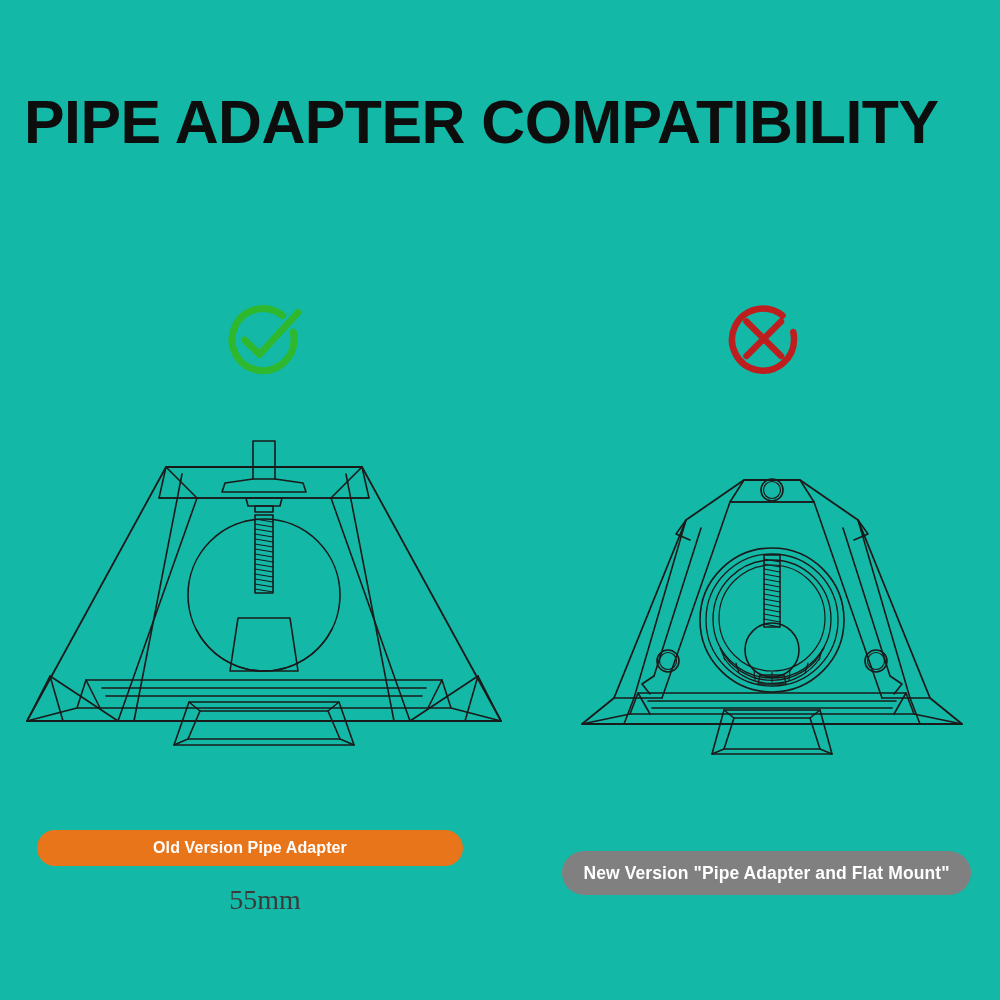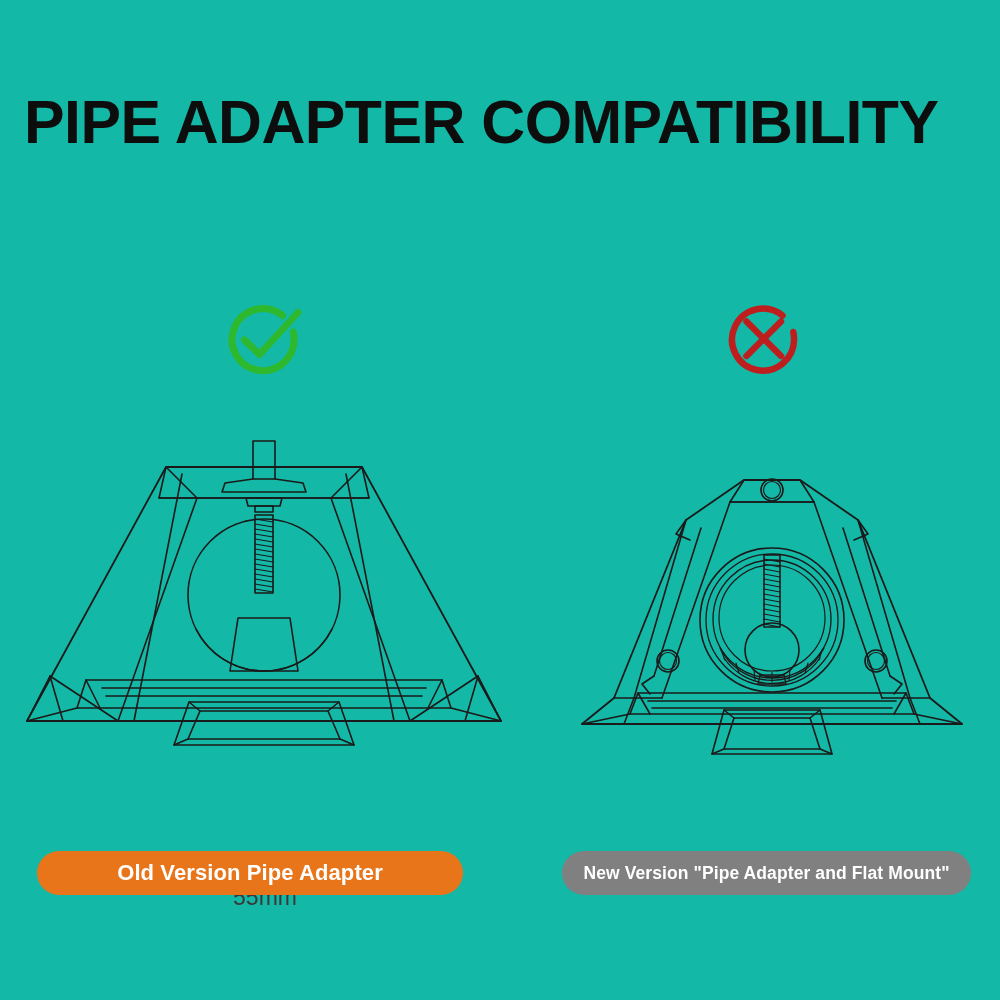--- a/index.html
+++ b/index.html
@@ -68,47 +68,47 @@
     height: 312px;
   }
 
   
   .dimension-note {
     position: absolute;
     left: 140px;
     top: 884px;
     width: 250px;
     text-align: center;
-    font-family: Liberation Sans, sans-serif;
-    font-size: 23px;
+    font-family: Liberation Serif, serif;
+    font-size: 28px;
     color: #3a3a3a;
     z-index: 1;
   }
 
   
   .pill {
     position: absolute;
     display: flex;
     align-items: center;
     justify-content: center;
     border-radius: 999px;
     color: #ffffff;
     font-family: "Liberation Sans", sans-serif;
     font-weight: 700;
     text-align: center;
     z-index: 3;
     box-sizing: border-box;
   }
   .pill.old {
     left: 37px;
-    top: 851px;
+    top: 830px;
     width: 426px;
-    height: 44px;
+    height: 36px;
     background: #e8751a;
-    font-size: 22px;
+    font-size: 16px;
     letter-spacing: 0.1px;
   }
   .pill.new {
     left: 562px;
     top: 851px;
     width: 409px;
     height: 44px;
     background: #808080;
     font-size: 17.5px;
     letter-spacing: 0.1px;

